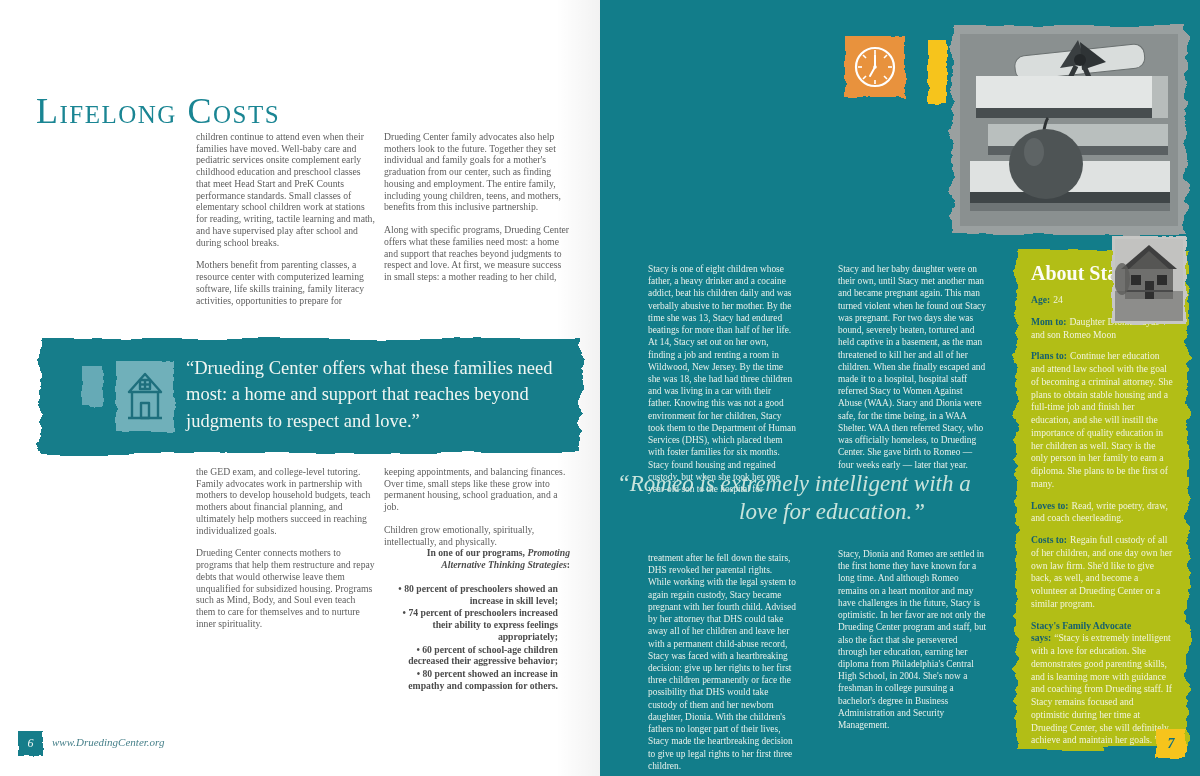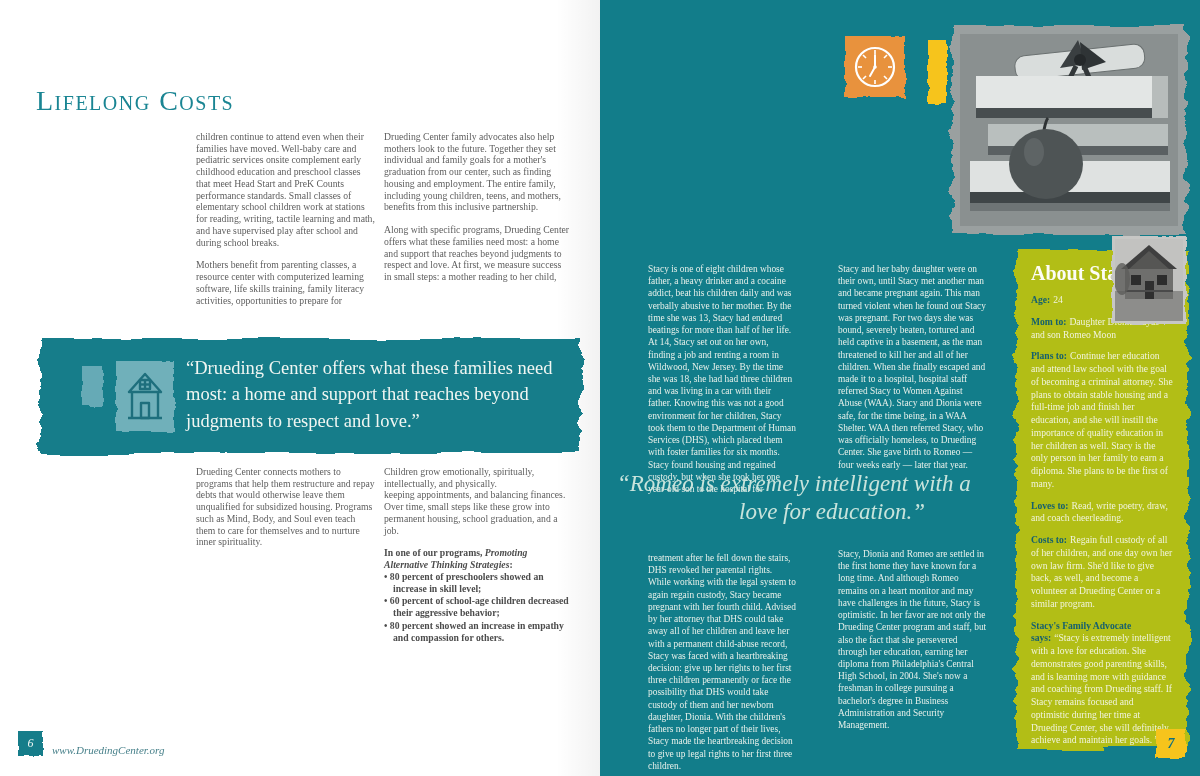--- a/index.html
+++ b/index.html
@@ -5,52 +5,52 @@
   html,body{margin:0;padding:0;background:#d8d8d8;}
   #spread{position:relative;width:1200px;height:776px;background:#ffffff;overflow:hidden;
           font-family:"Liberation Serif", serif;}
   .abs{position:absolute;}
 
   
   .rough-bg{position:absolute;inset:0;filter:url(#rough);}
   .rough-bg2{position:absolute;inset:0;filter:url(#rough2);}
 
   
-  #left-title{left:36px;top:66px;font-size:28px;color:#1a8593;font-variant:small-caps;
+  #left-title{left:36px;top:66px;font-size:36px;color:#1a8593;font-variant:small-caps;
               letter-spacing:1.5px;font-weight:400;}
   .lcol{width:179px;font-size:9.7px;line-height:1.21;color:#5e5e5e;}
   .lcol p{margin:0 0 11px 0;}
   .lcol p:last-child{margin-bottom:0;}
   #l-c1-top{left:196px;top:131px;}
   #l-c2-top{left:384px;top:131px;width:186px;}
   #l-c1-bot{left:196px;top:466px;}
   #l-c2-bot{left:384px;top:466px;width:186px;}
-  .boldtxt{font-weight:bold;color:#4c4c4c;}
+  .boldtxt{font-weight:bold;color:#4c4c4c;text-align:right;}
   .boldtxt i{font-style:italic;}
-  ul.bullets{margin:0;padding:0;list-style:none;font-weight:bold;color:#4c4c4c;}
+  ul.bullets{margin:12px;padding:0;list-style:none;font-weight:bold;color:#4c4c4c;text-align:right;}
   ul.bullets li{margin:0 0 1px 0;padding-left:9px;text-indent:-9px;}
   ul.bullets li::before{content:"• ";}
 
   
   #l-quote{left:40px;top:339px;width:541px;height:114px;}
   #l-quote .rough-bg{background:#127d8a;}
   #l-quote-text{position:absolute;left:146px;top:16px;width:392px;font-size:18.5px;
                 line-height:1.42;color:#f0f6f2;}
   #l-swatch{position:absolute;left:42px;top:27px;width:21px;height:40px;}
   #l-swatch .rough-bg2{background:#66aab6;}
   #l-house{position:absolute;left:76px;top:22px;width:58px;height:70px;}
   #l-house .rough-bg2{background:#6fb0ba;}
   #l-house svg{position:absolute;left:4px;top:5px;}
 
   
   #l-badge{left:18px;top:731px;width:25px;height:25px;}
   #l-badge .rough-bg2{background:#127d8a;}
   #l-badge span{position:absolute;inset:0;display:flex;align-items:center;justify-content:center;
                 color:#eef5f2;font-size:12px;font-style:italic;}
-  #l-site{left:52px;top:736px;font-size:11px;font-style:italic;color:#47808a;margin-top:8px;}
+  #l-site{left:52px;top:736px;font-size:11px;font-style:italic;color:#47808a;}
   #gutter{left:556px;top:0;width:44px;height:776px;
           background:linear-gradient(to right, rgba(0,0,0,0) , rgba(0,0,0,0.05));}
 
   
   #right-bg{left:600px;top:0;width:600px;height:776px;background:#127d8a;}
 
   
   #clock-tile{left:845px;top:36px;width:60px;height:62px;}
   #clock-tile .rough-bg2{background:#e8923c;}
   #clock-tile svg{position:absolute;left:5px;top:6px;}
@@ -140,29 +140,31 @@
     </div>
     <div id="l-quote-text">“Drueding Center offers what these families need most: a home and support that reaches beyond judgments to respect and love.”</div>
   </div>
 
   <div class="abs lcol" id="l-c2-top">
     <p>Drueding Center family advocates also help mothers look to the future. Together they set individual and family goals for a mother's graduation from our center, such as finding housing and employment. The entire family, including young children, teens, and mothers, benefits from this inclusive partnership.</p>
     <p>Along with specific programs, Drueding Center offers what these families need most: a home and support that reaches beyond judgments to respect and love. At first, we measure success in small steps: a mother reading to her child,</p>
   </div>
 
   <div class="abs lcol" id="l-c1-bot">
+    <p>the GED exam, and college-level tutoring. Family advocates work in partnership with mothers to develop household budgets, teach mothers about financial planning, and ultimately help mothers succeed in reaching individualized goals.</p>
     <p>Drueding Center connects mothers to programs that help them restructure and repay debts that would otherwise leave them unqualified for subsidized housing. Programs such as Mind, Body, and Soul even teach them to care for themselves and to nurture inner spirituality.</p>
   </div>
 
   <div class="abs lcol" id="l-c2-bot">
+    <p>keeping appointments, and balancing finances. Over time, small steps like these grow into permanent housing, school graduation, and a job.</p>
     <p style="margin-bottom:0">Children grow emotionally, spiritually, intellectually, and physically.</p>
-    <p>keeping appointments, and balancing finances. Over time, small steps like these grow into permanent housing, school graduation, and a job.</p>
     <p class="boldtxt" style="margin-bottom:0"><span>In one of our programs, </span><i>Promoting Alternative Thinking Strategies</i><span>:</span></p>
     <ul class="bullets">
       <li>80 percent of preschoolers showed an increase in skill level;</li>
+      <li>74 percent of preschoolers increased their ability to express feelings appropriately;</li>
       <li>60 percent of school-age children decreased their aggressive behavior;</li>
       <li>80 percent showed an increase in empathy and compassion for others.</li>
     </ul>
   </div>
 
   <div class="abs" id="l-badge">
     <div class="rough-bg2"></div>
     <span>6</span>
   </div>
   <div class="abs" id="l-site">www.DruedingCenter.org</div>

